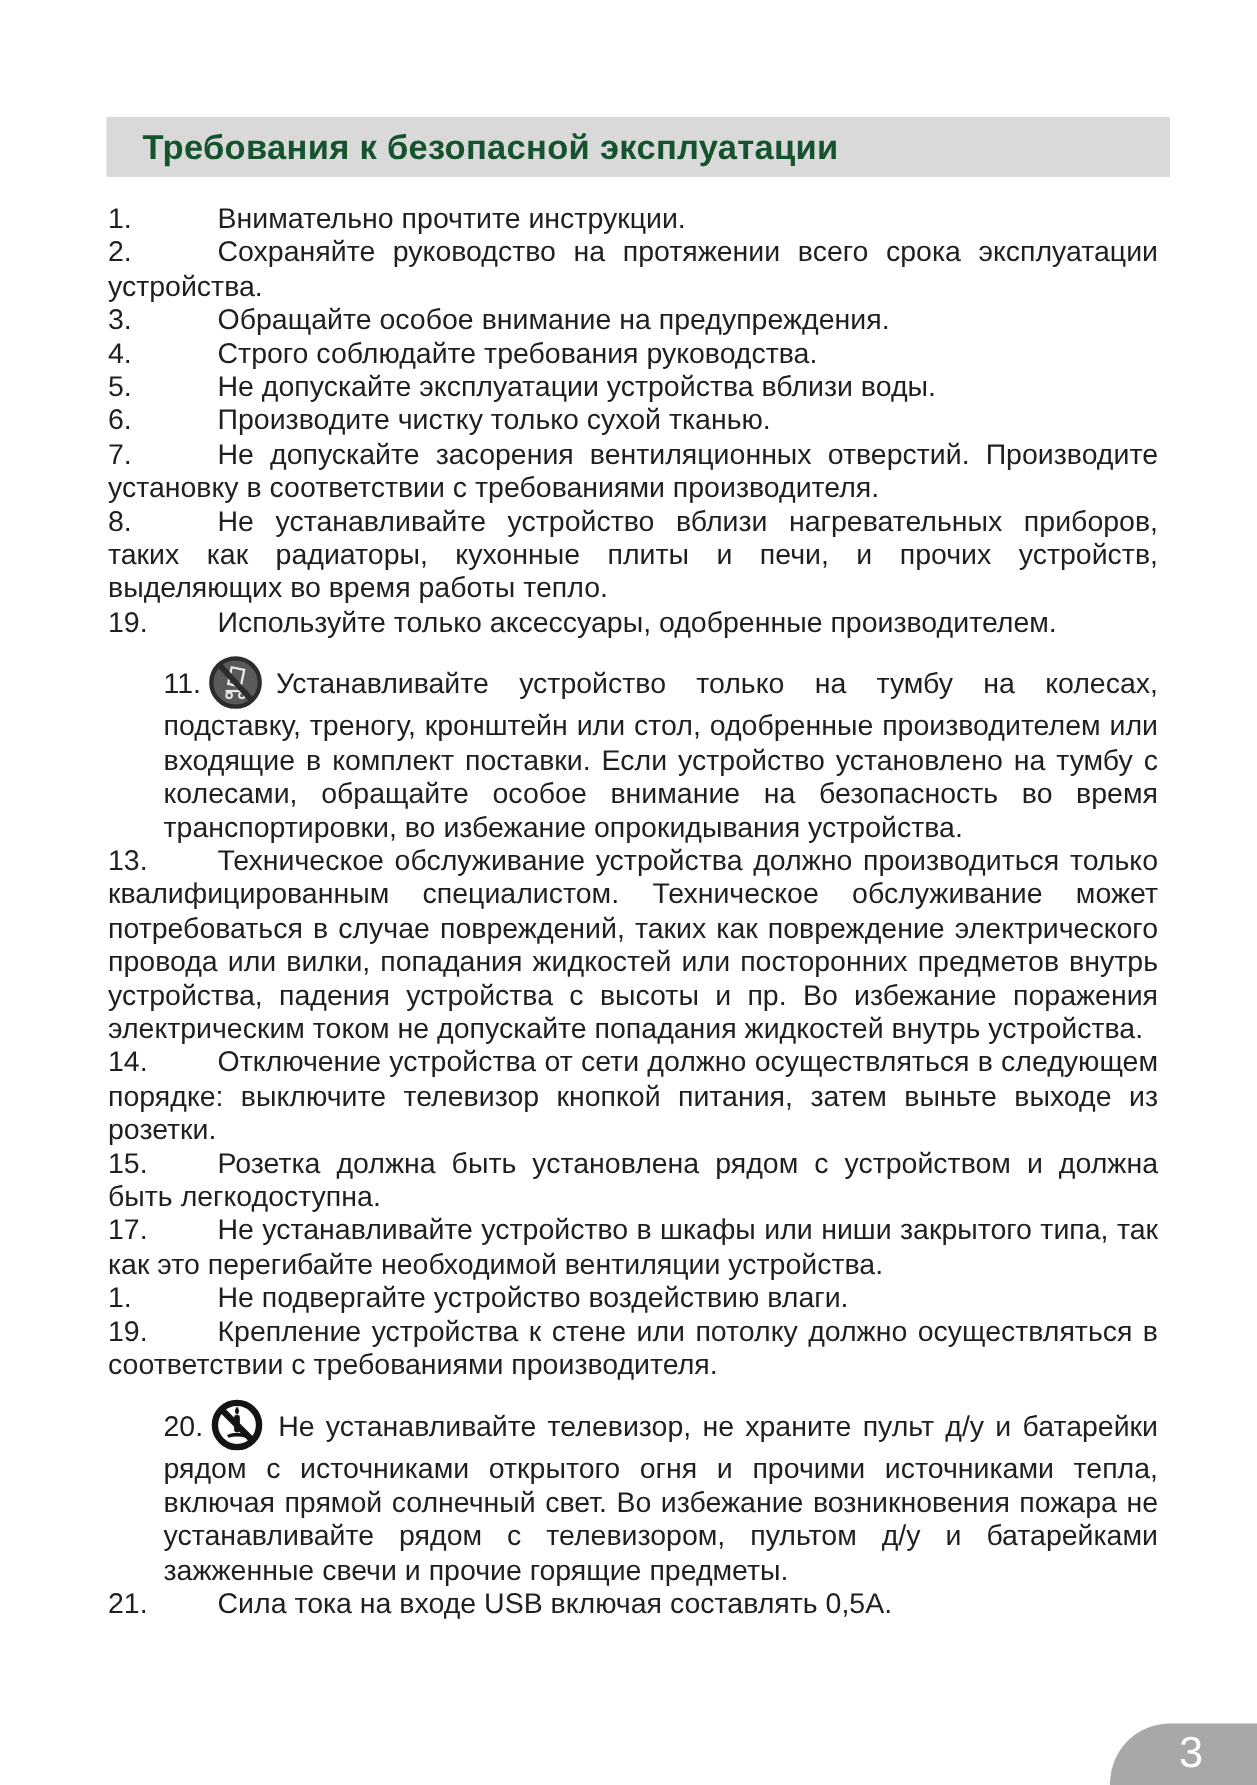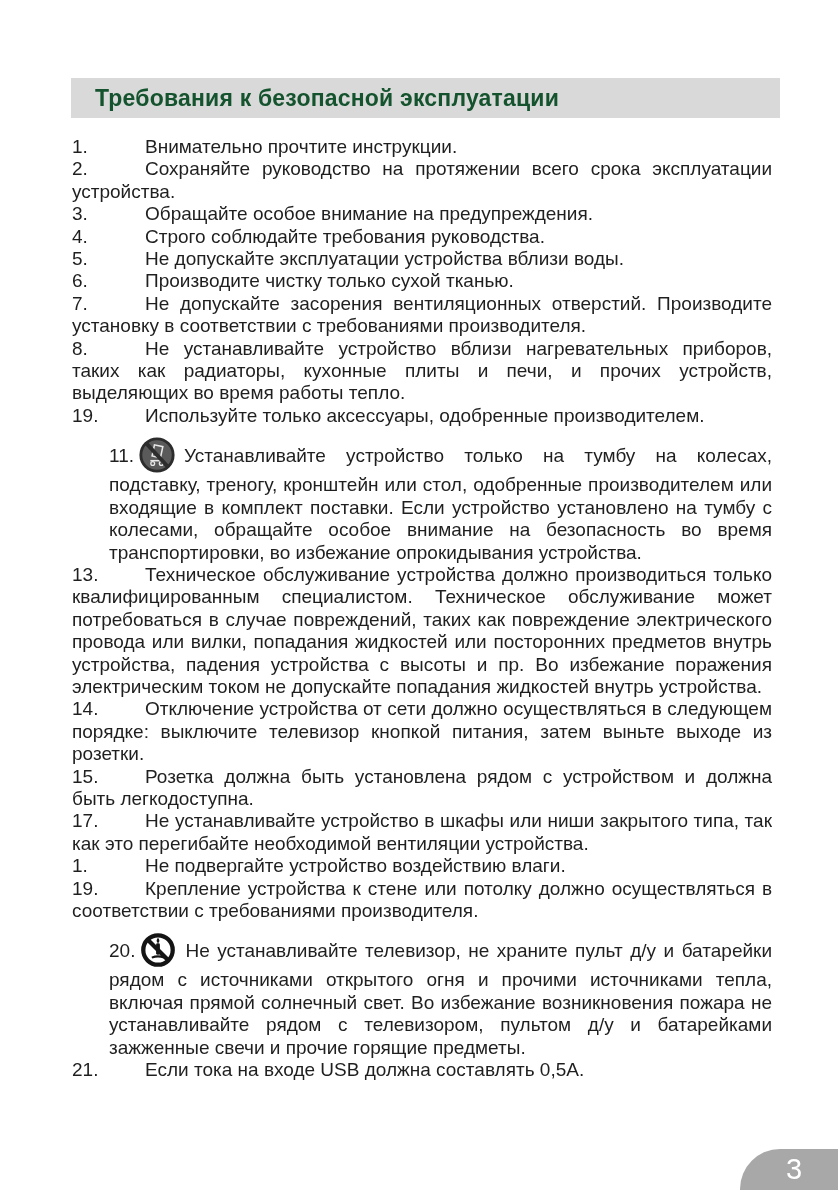--- a/index.html
+++ b/index.html
@@ -130,21 +130,21 @@
     <p class="item"><span class="num">19.</span><span class="txt">Крепление устройства к стене или потолку должно осуществляться в соответствии с требованиями производителя.</span></p>
 
     <p class="item item-icon gap-top"><span class="num">20.</span><span class="icon"><svg viewBox="0 0 40 40" xmlns="http://www.w3.org/2000/svg">
             <circle cx="20" cy="20" r="15.5" fill="#ffffff" stroke="#141414" stroke-width="4.5"></circle>
             <path d="M20 7 C21.8 9.5 22 11 20 12.8 C18 11 18.2 9.5 20 7 Z" fill="#141414"></path>
             <rect x="18" y="13" width="4" height="12" rx="1.5" fill="#141414"></rect>
             <path d="M13 27 Q20 24 27 27 L26 29 Q20 27 14 29 Z" fill="#141414"></path>
             <line x1="9.5" y1="9.5" x2="30.5" y2="30.5" stroke="#141414" stroke-width="4.5"></line>
           </svg></span><span class="txt">Не устанавливайте телевизор, не храните пульт д/у и батарейки рядом с источниками открытого огня и прочими источниками тепла, включая прямой солнечный свет. Во избежание возникновения пожара не устанавливайте рядом с телевизором, пультом д/у и батарейками зажженные свечи и прочие горящие предметы.</span></p>
 
-    <p class="item"><span class="num">21.</span><span class="txt">Если тока на входе USB должна составлять 0,5А.</span></p>
+    <p class="item"><span class="num">21.</span><span class="txt">Сила тока на входе USB включая составлять 0,5А.</span></p>
 
   </div>
 
   <div class="page-tab">
     <span class="page-num">3</span>
   </div>
 
 </div>
 
 </body></html>

